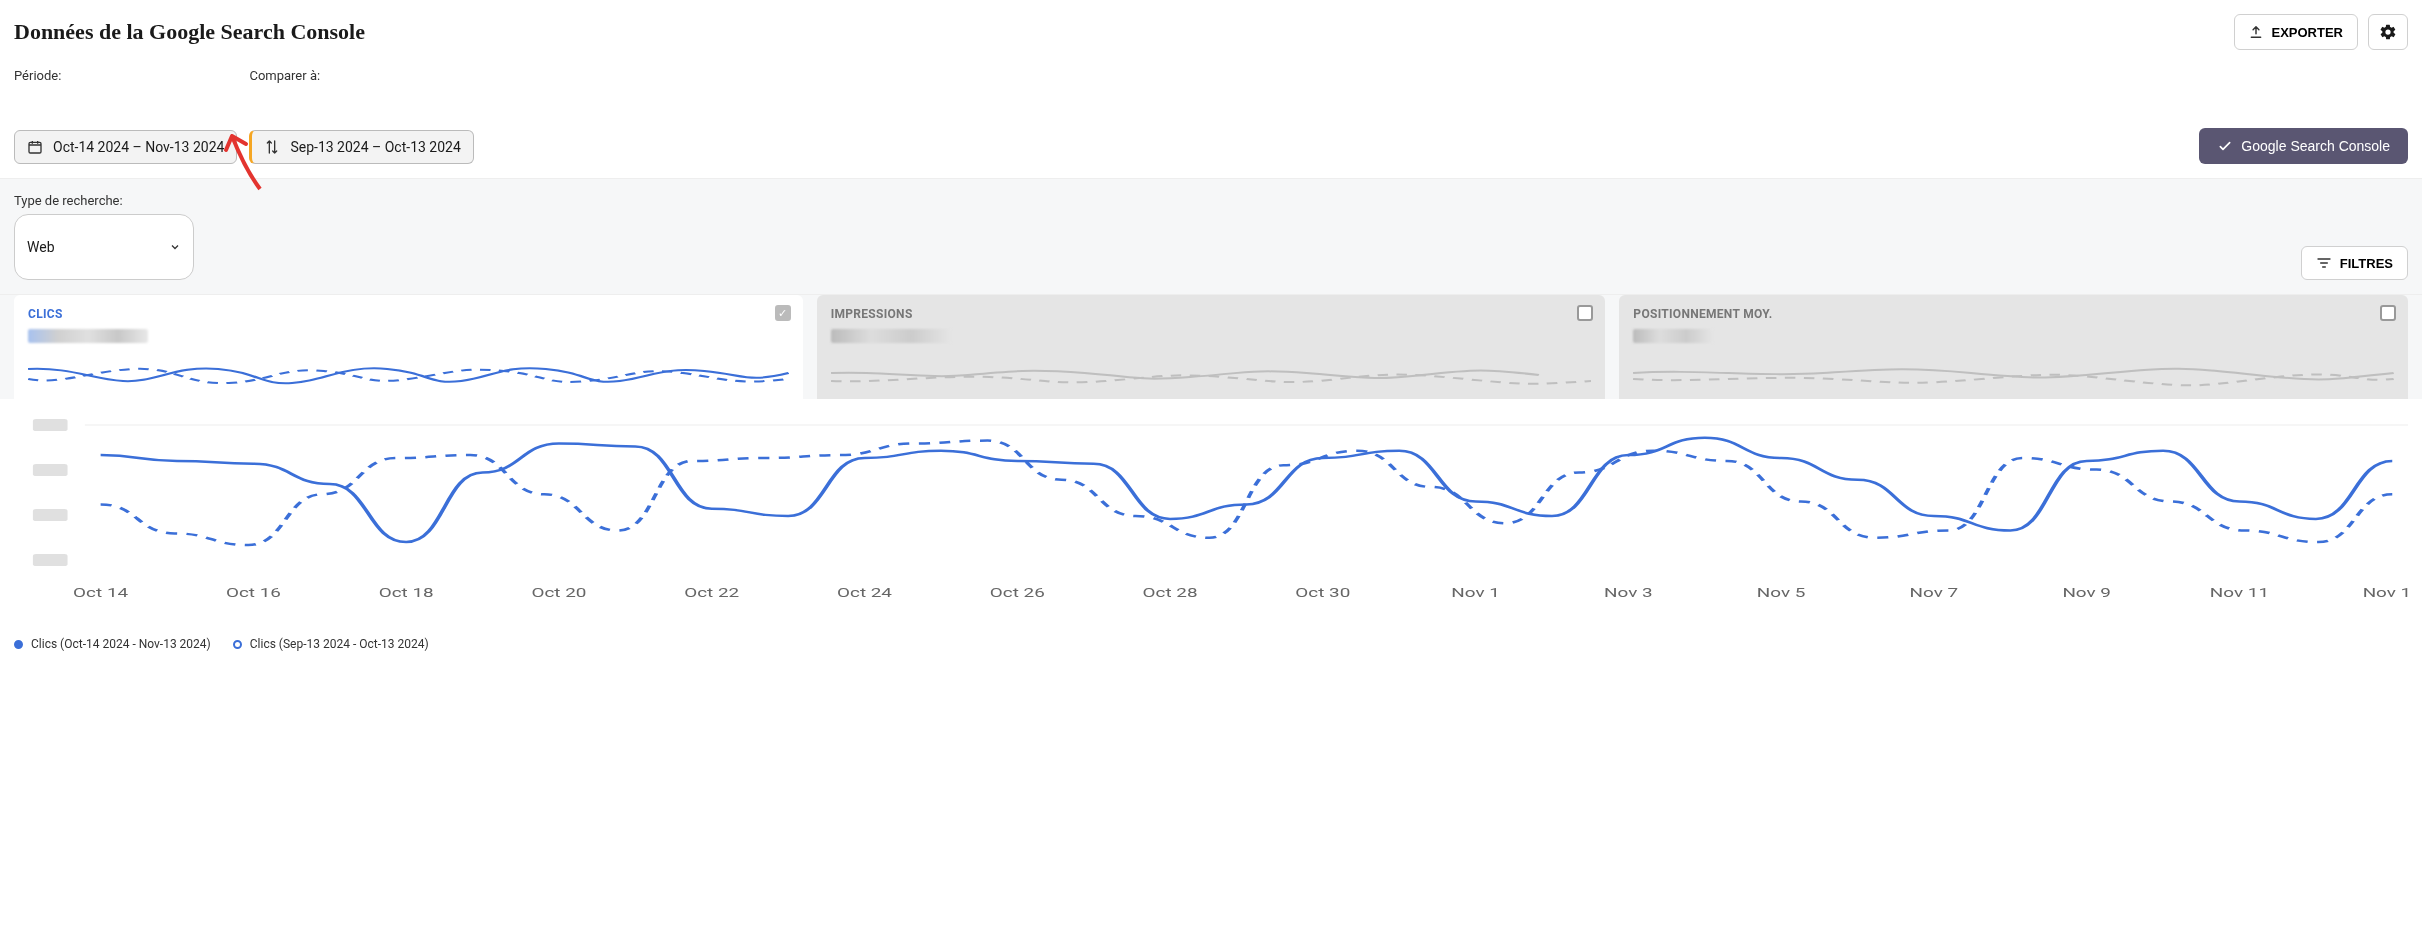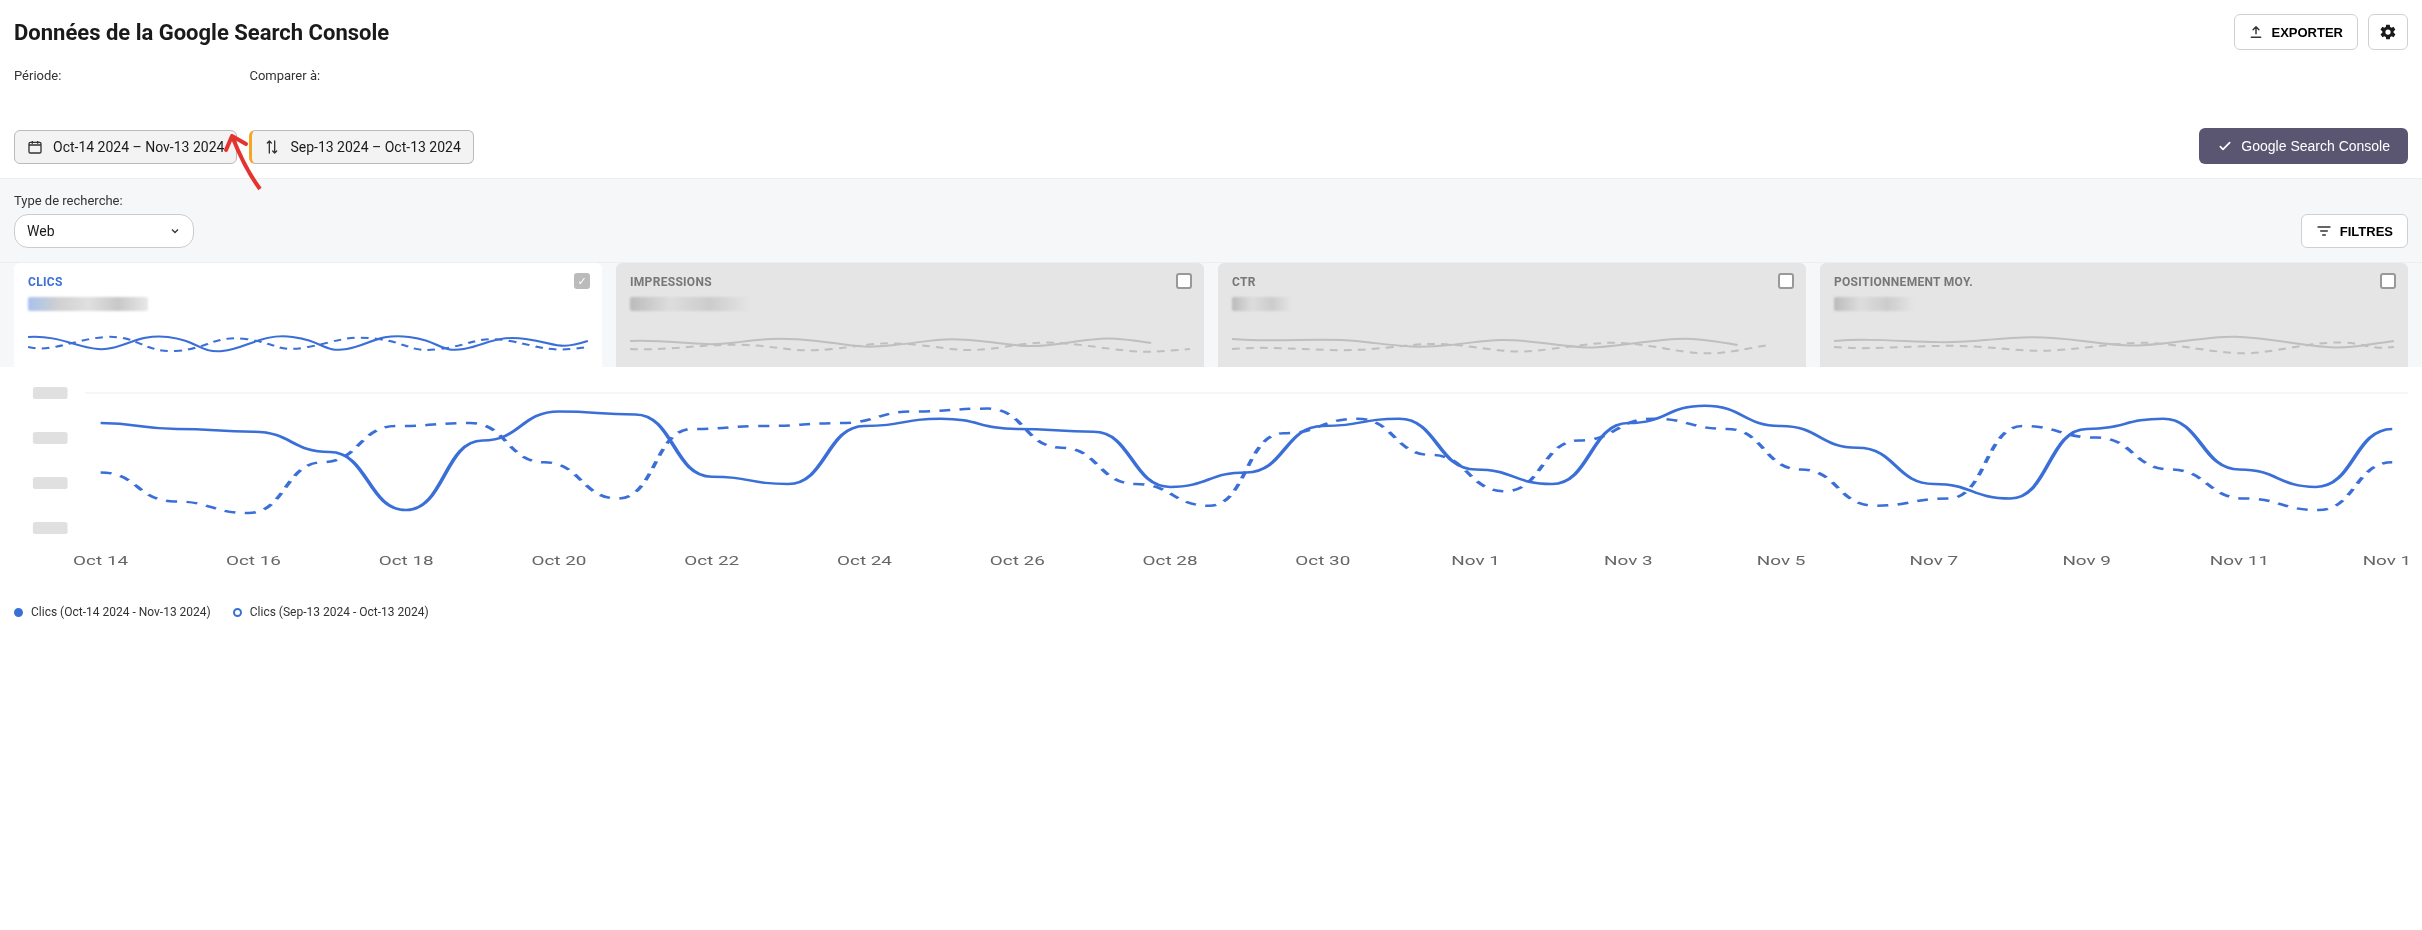--- a/index.html
+++ b/index.html
@@ -1,31 +1,31 @@
 <!DOCTYPE html>
 <html><head>
 <meta charset="utf-8">
 <style>
 * { box-sizing: border-box; margin: 0; padding: 0; }
 body { font-family: -apple-system, BlinkMacSystemFont, "Segoe UI", Roboto, sans-serif; background: #fff; color: #1a1a1a; }
 .header-bar { display: flex; justify-content: space-between; align-items: center; padding: 14px 14px 18px 14px; }
-.page-title { font-size: 22px; font-weight: 700; }
+.page-title { font-size: 22px; font-weight: 700; font-family: Liberation Serif, serif; }
 .header-actions { display: flex; gap: 10px; }
 .btn { display: inline-flex; align-items: center; gap: 8px; border: 1px solid #d0d0d0; background: #fff; border-radius: 6px; padding: 8px 14px; font-size: 13px; font-weight: 600; cursor: pointer; }
 .btn-icon-only { padding: 8px 10px; }
 .controls-row { display: flex; justify-content: space-between; align-items: flex-end; padding: 0 14px 14px 14px; flex-wrap: wrap; gap: 10px; }
 .controls-left { display: flex; gap: 12px; }
 .ctrl-group { display: flex; flex-direction: column; }
 .ctrl-label { font-size: 13px; color: #333; }
 .picker { display: inline-flex; align-items: center; gap: 10px; border: 1px solid #bbb; background: #f3f3f3; border-radius: 6px; padding: 8px 12px; font-size: 14px; cursor: pointer; margin-top: 47px; }
 .picker.compare { border-left: 3px solid #f5a623; }
 .gsc-btn { display: inline-flex; align-items: center; gap: 8px; background: #5a5672; color: #fff; border: none; border-radius: 6px; padding: 10px 18px; font-size: 14px; font-weight: 500; cursor: pointer; }
 .filters-bar { background: #f6f7f8; padding: 14px; border-top: 1px solid #eee; border-bottom: 1px solid #eee; display: flex; justify-content: space-between; align-items: flex-end; }
 .select-wrap { display: flex; flex-direction: column; gap: 6px; }
-.select { display: inline-flex; align-items: center; justify-content: space-between; gap: 30px; border: 1px solid #ccc; background: #fff; border-radius: 14px; padding: 8px 12px; font-size: 14px; min-width: 180px; cursor: pointer; }
+.select { display: inline-flex; align-items: center; justify-content: space-between; gap: 30px; border: 1px solid #ccc; background: #fff; border-radius: 14px; padding: 24px 12px; font-size: 14px; min-width: 180px; cursor: pointer; }
 .metrics-row { background: #f6f7f8; padding: 0 14px 0px 14px; display: flex; gap: 14px; }
 .metric-card { flex: 1; background: #e5e5e5; border-radius: 6px 6px 0 0; padding: 12px 14px 8px 14px; position: relative; }
 .metric-card.active { background: #fff; }
 .metric-title { font-size: 12px; font-weight: 700; letter-spacing: .3px; color: #777; }
 .metric-card.active .metric-title { color: #3b6fd8; }
 .metric-check { position: absolute; top: 10px; right: 12px; width: 16px; height: 16px; border: 2px solid #999; border-radius: 3px; background: #fff; }
 .metric-card.active .metric-check { border-color: #bbb; background: #bbb; display:flex; align-items:center; justify-content:center; }
 .metric-card.active .metric-check::after { content: "✓"; color: #fff; font-size: 11px; }
 .metric-blur { margin-top: 8px; height: 14px; width: 120px; background: linear-gradient(90deg, #a8c2ef, #d0d0d0, #e0e0e0, #c8c8c8, #e8e8e8); filter: blur(1px); border-radius: 2px; }
 .metric-card:not(.active) .metric-blur { background: linear-gradient(90deg, #bbb, #ddd, #ccc, #e5e5e5); }
@@ -140,29 +140,20 @@
   <div class="metric-card">
     <div class="metric-title">IMPRESSIONS</div>
     <div class="metric-check"></div>
     <div class="metric-blur"></div>
     <svg class="spark" viewBox="0 0 360 32" preserveAspectRatio="none">
       <path d="M0 14 C25 12 45 20 65 16 S95 10 120 14 145 22 170 18 200 10 225 14 255 22 280 16 310 10 335 16 360 14" stroke="#bfbfbf" stroke-width="2" fill="none"></path>
       <path d="M0 22 C25 24 50 16 75 18 S105 26 130 22 160 14 185 18 215 26 240 20 270 14 300 20 330 26 360 22" stroke="#bfbfbf" stroke-width="2" fill="none" stroke-dasharray="5 4"></path>
     </svg>
   </div>
   <div class="metric-card">
-    <div class="metric-title">CTR</div>
-    <div class="metric-check"></div>
-    <div class="metric-blur" style="width:60px;"></div>
-    <svg class="spark" viewBox="0 0 360 32" preserveAspectRatio="none">
-      <path d="M0 12 C30 16 55 10 80 14 S115 22 140 18 170 10 200 16 230 22 260 16 295 10 325 18 360 14" stroke="#bfbfbf" stroke-width="2" fill="none"></path>
-      <path d="M0 22 C30 18 60 26 90 22 S125 14 155 20 185 26 215 20 250 14 280 22 315 26 345 18 360 22" stroke="#bfbfbf" stroke-width="2" fill="none" stroke-dasharray="5 4"></path>
-    </svg>
-  </div>
-  <div class="metric-card">
     <div class="metric-title">POSITIONNEMENT MOY.</div>
     <div class="metric-check"></div>
     <div class="metric-blur" style="width:80px;"></div>
     <svg class="spark" viewBox="0 0 360 32" preserveAspectRatio="none">
       <path d="M0 14 C30 10 60 18 90 14 S130 8 160 14 195 20 225 14 260 8 295 16 330 20 360 14" stroke="#bfbfbf" stroke-width="2" fill="none"></path>
       <path d="M0 20 C30 24 60 16 95 20 S130 26 165 20 200 14 235 22 270 26 305 18 340 24 360 20" stroke="#bfbfbf" stroke-width="2" fill="none" stroke-dasharray="5 4"></path>
     </svg>
   </div>
 </div>
 

